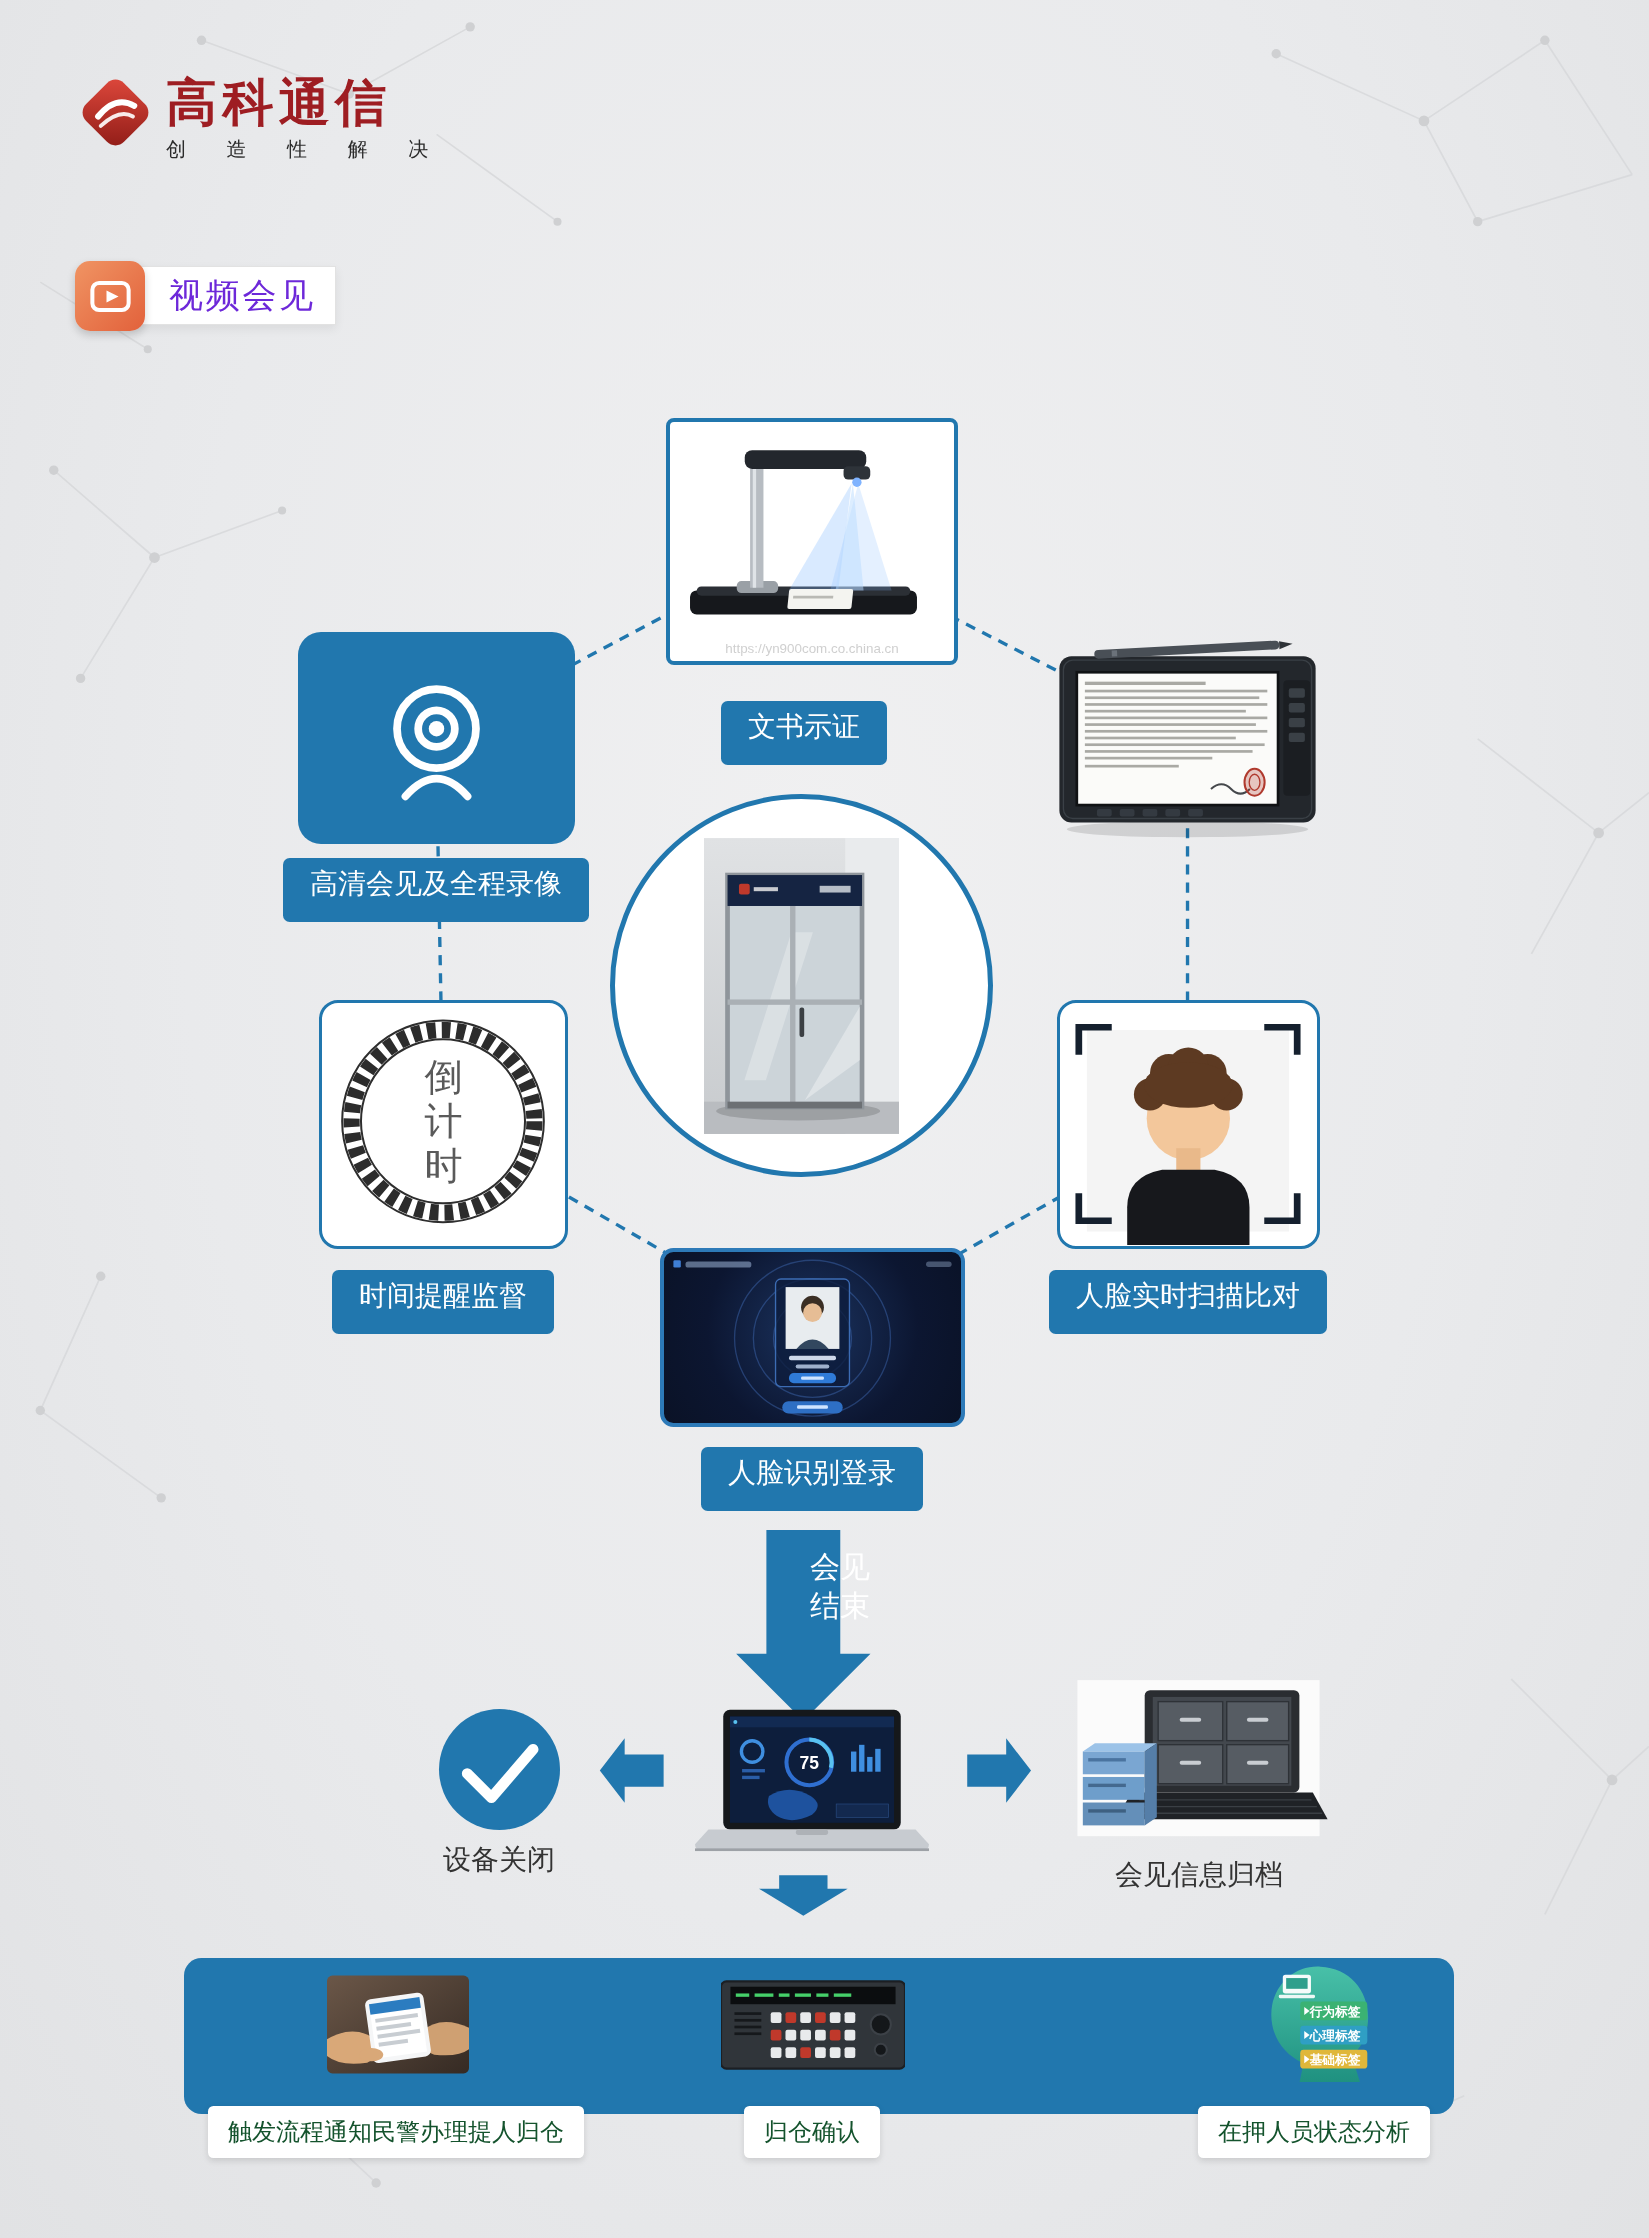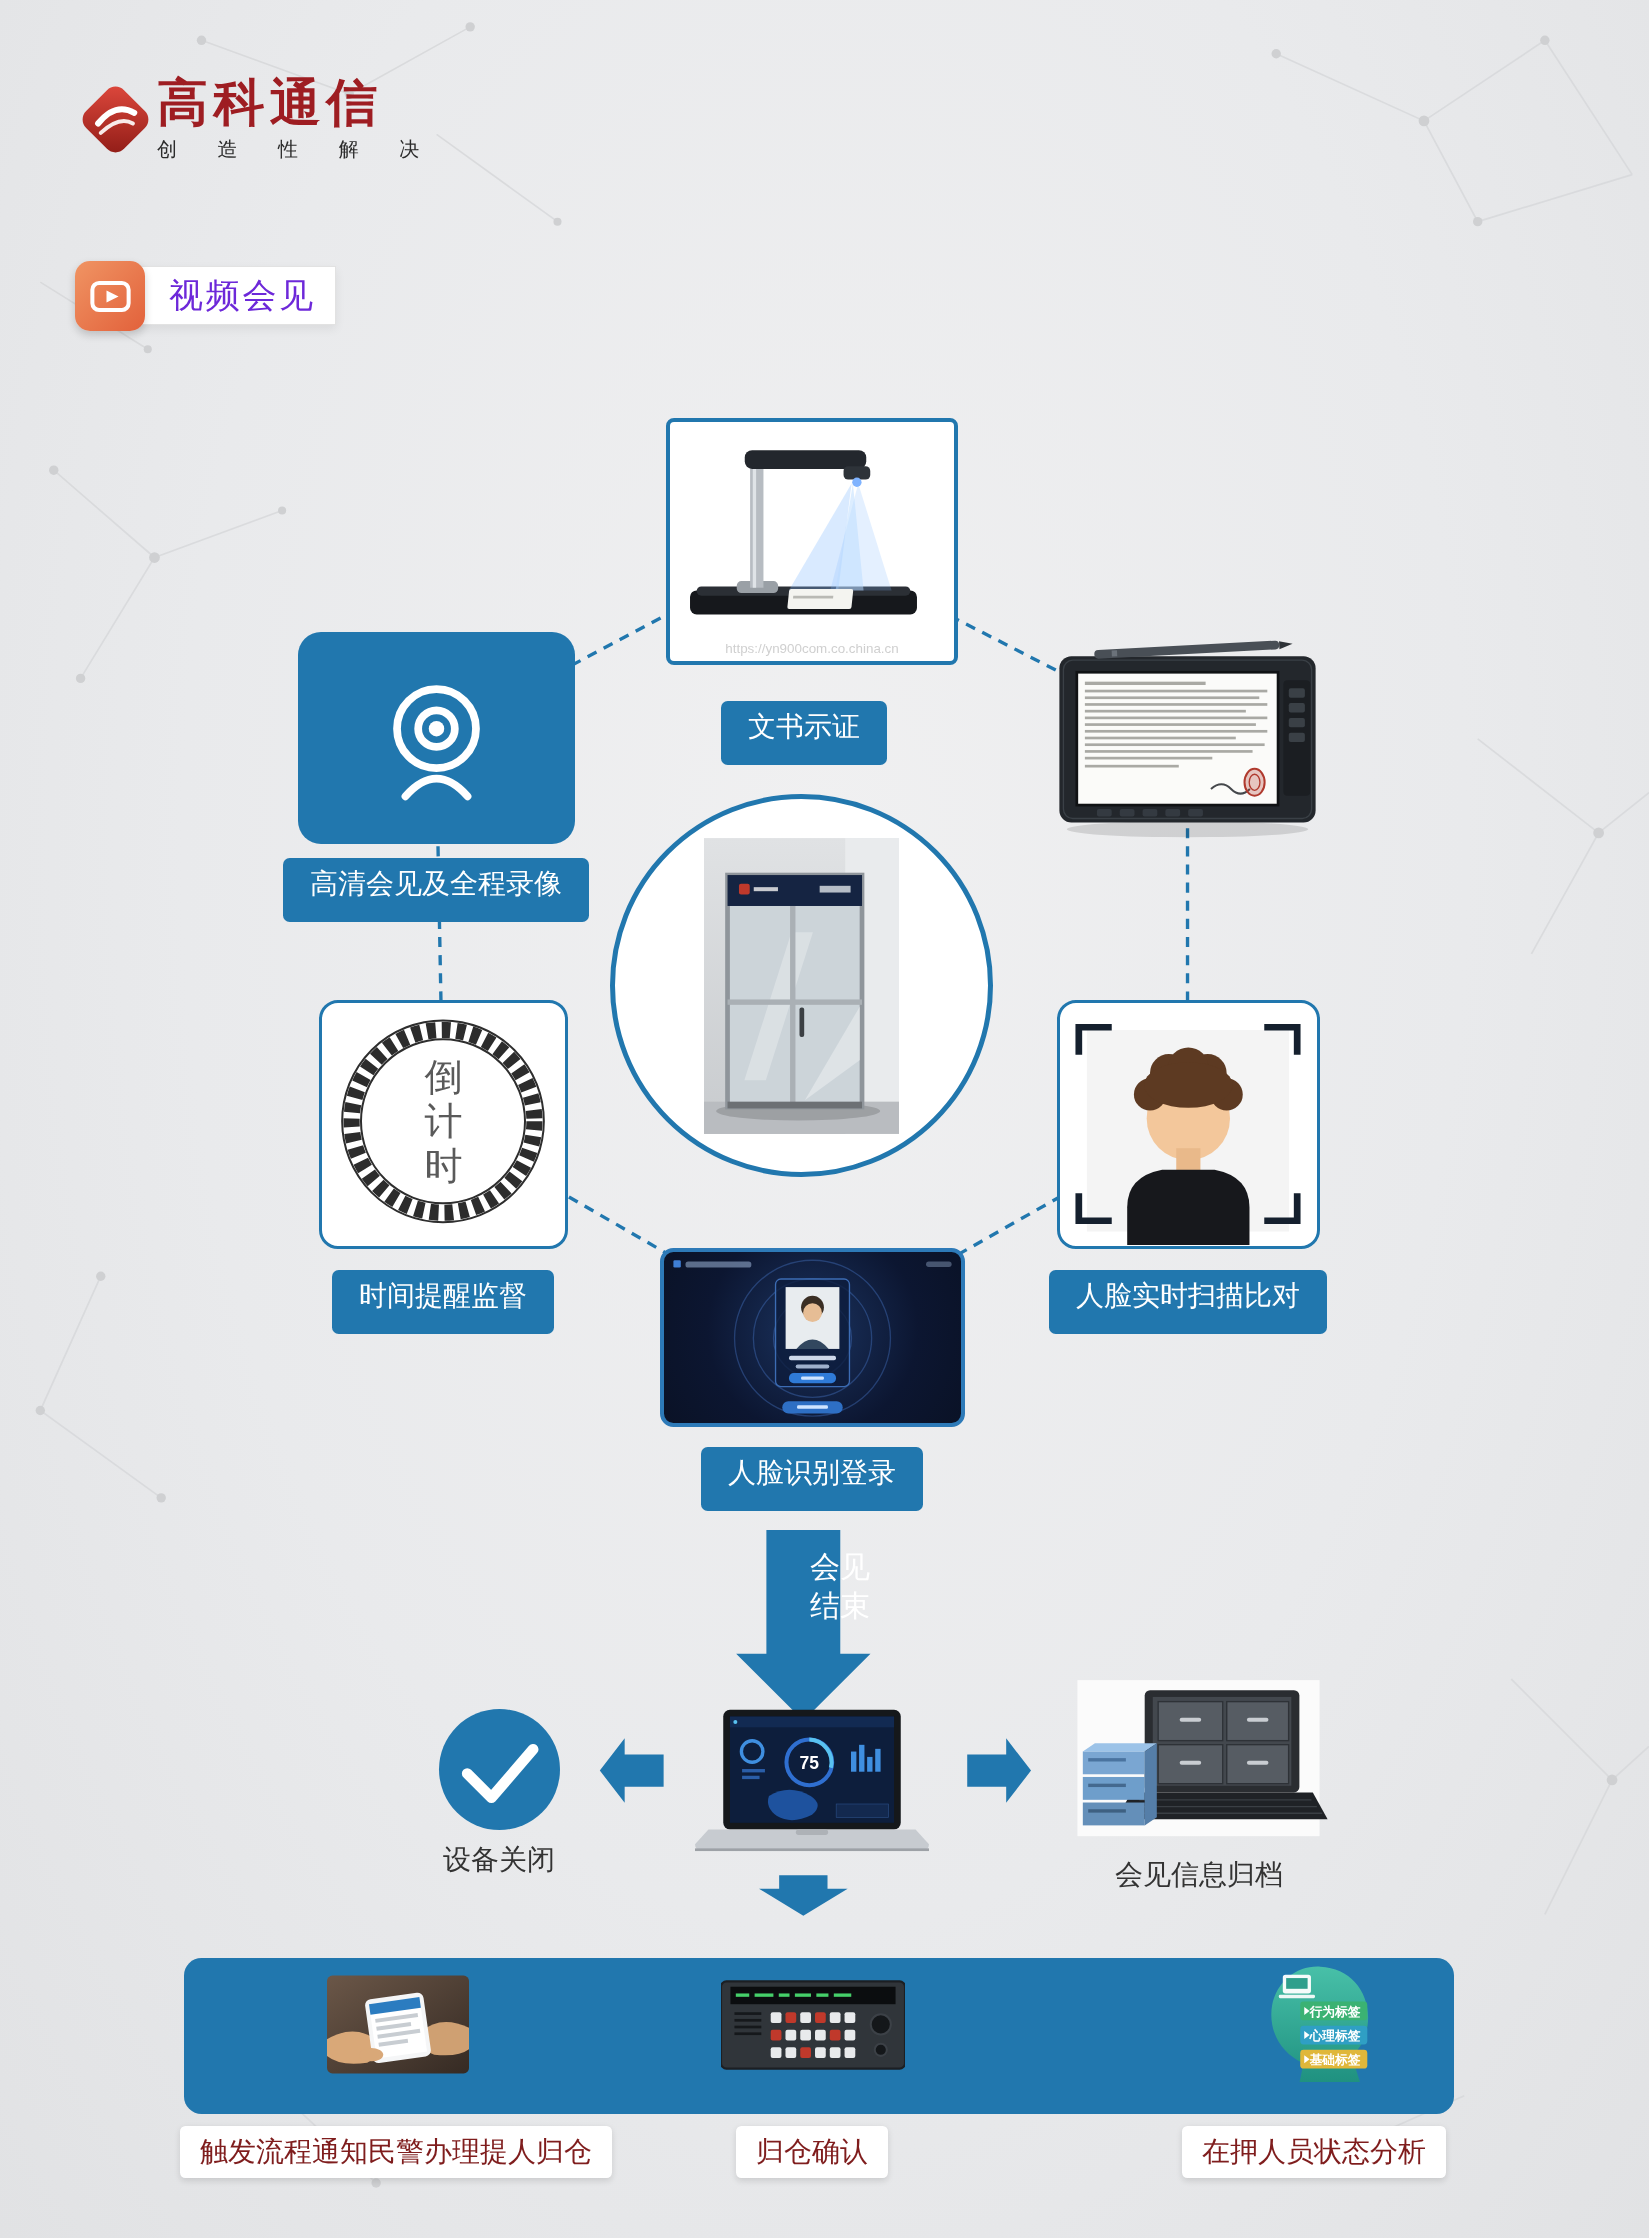--- a/index.html
+++ b/index.html
@@ -7,21 +7,21 @@
   .page {
     position:relative; width:1649px; height:2239px; overflow:hidden;
     background: radial-gradient(ellipse at 50% 38%, #f0f0f1 0%, #e9eaec 55%, #e1e2e4 100%);
     font-family:"Liberation Sans","DejaVu Sans",sans-serif;
   }
   svg { display:block; }
   .bg-net { position:absolute; inset:0; z-index:0; }
   .layer-connect { position:absolute; inset:0; z-index:1; pointer-events:none; }
 
   
-  .brand { position:absolute; left:78px; top:75px; display:flex; align-items:center; gap:4px; z-index:4; }
+  .brand { position:absolute; left:78px; top:75px; display:flex; align-items:flex-start; gap:13px; z-index:4; }
   .brand-name { font-size:51px; font-weight:700; color:#9e1d22; letter-spacing:5.4px; line-height:1.1; }
   .brand-tagline { margin-top:5.4px; font-size:20px; color:#2b2b2b; letter-spacing:17.5px; }
 
   
   .section-box { position:absolute; left:134px; top:266px; width:202px; height:59px; background:#fff;
     border:1.3px solid #e2e2e2; box-shadow:0 4px 9.4px rgba(0,0,0,.07); z-index:3;
     font-size:34px; color:#6d28d9; line-height:56px; padding-left:34px; letter-spacing:2.7px; }
   .section-icon { position:absolute; left:75px; top:261px; width:70px; height:70px; border-radius:15px;
     background:linear-gradient(135deg,#f09463 0%, #e2613b 100%); box-shadow:0 4px 8px rgba(0,0,0,.18);
     display:flex; align-items:center; justify-content:center; z-index:4; }
@@ -47,23 +47,23 @@
     font-family:"Liberation Serif","DejaVu Serif",serif; }
 
   .watermark { position:absolute; left:0; right:0; bottom:5.4px; text-align:center; font-size:13.4px;
     color:#c4c4c4; opacity:.8; }
 
   
   .pill { position:absolute; transform:translateX(-50%); z-index:5; background:#2177ae; color:#fff;
     font-size:28px; height:64px; line-height:52px; padding:0 27px; border-radius:6.7px; white-space:nowrap; }
   .caption { position:absolute; transform:translateX(-50%); z-index:5; color:#333; font-size:28px;
     white-space:nowrap; }
-  .wlabel { position:absolute; transform:translateX(-50%); z-index:5; background:#fff; color:#7f1d1d;
-    font-size:28px; font-weight:500; height:52px; line-height:52px; padding:0 20px; border-radius:5.4px;
-    white-space:nowrap; box-shadow:0 2.7px 6.7px rgba(0,0,0,.12);margin-top:20px; }
+  .wlabel { position:absolute; transform:translateX(-50%); z-index:5; background:#fff; color:#14532d;
+    font-size:24px; font-weight:500; height:52px; line-height:52px; padding:0 20px; border-radius:5.4px;
+    white-space:nowrap; box-shadow:0 2.7px 6.7px rgba(0,0,0,.12); }
 
   .arrow-text { position:absolute; left:840px; top:1547px; transform:translateX(-50%); width:67px;
     color:#fff; font-size:30px; line-height:1.3; text-align:center; word-break:break-all; z-index:6; }
 
   .check-circle { position:absolute; left:439px; top:1709px; width:121px; height:121px; border-radius:50%;
     background:#2177ae; z-index:3; display:flex; align-items:center; justify-content:center; }
 
   .bottom-bar { position:absolute; left:184px; top:1958px; width:1270px; height:156px; background:#2177ae;
     border-radius:17.5px; z-index:2; }
   .bar-img { position:absolute; z-index:3; }

